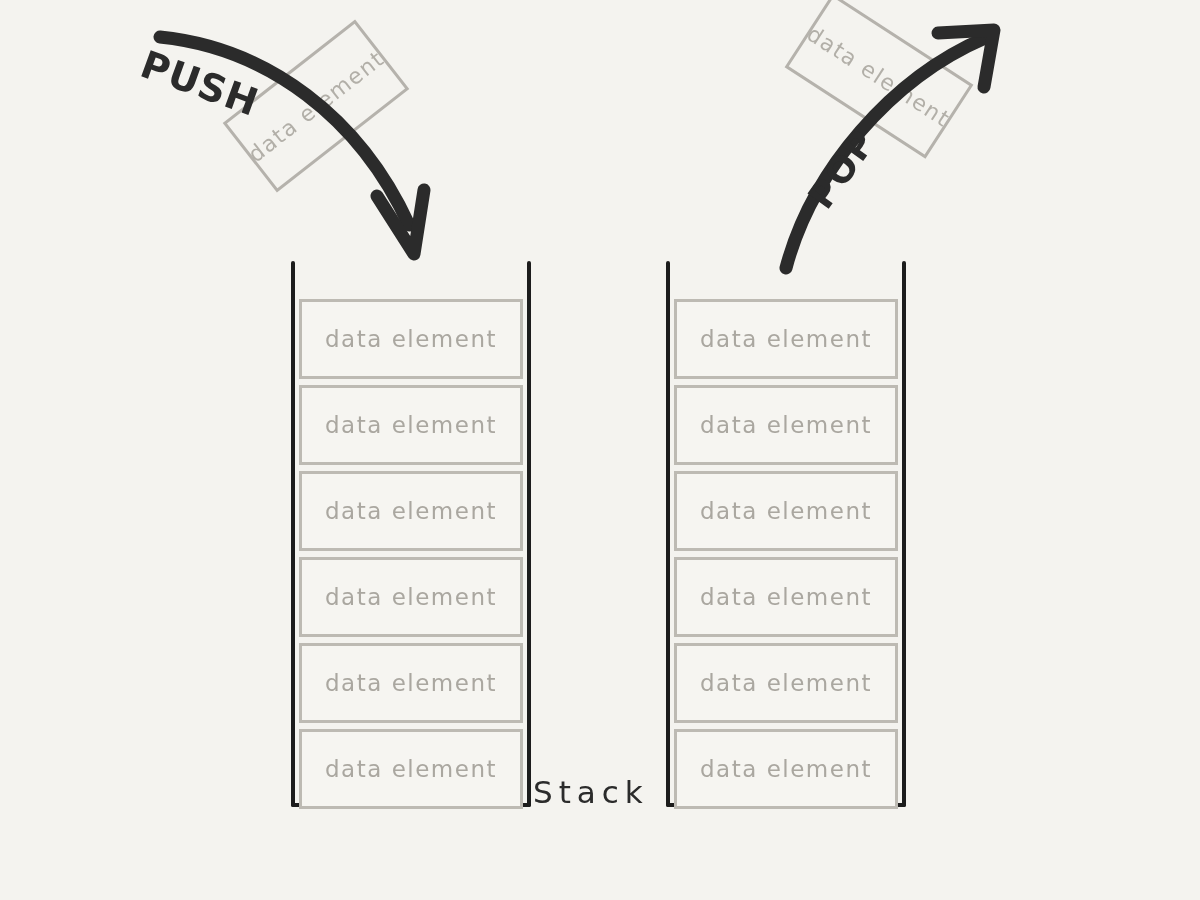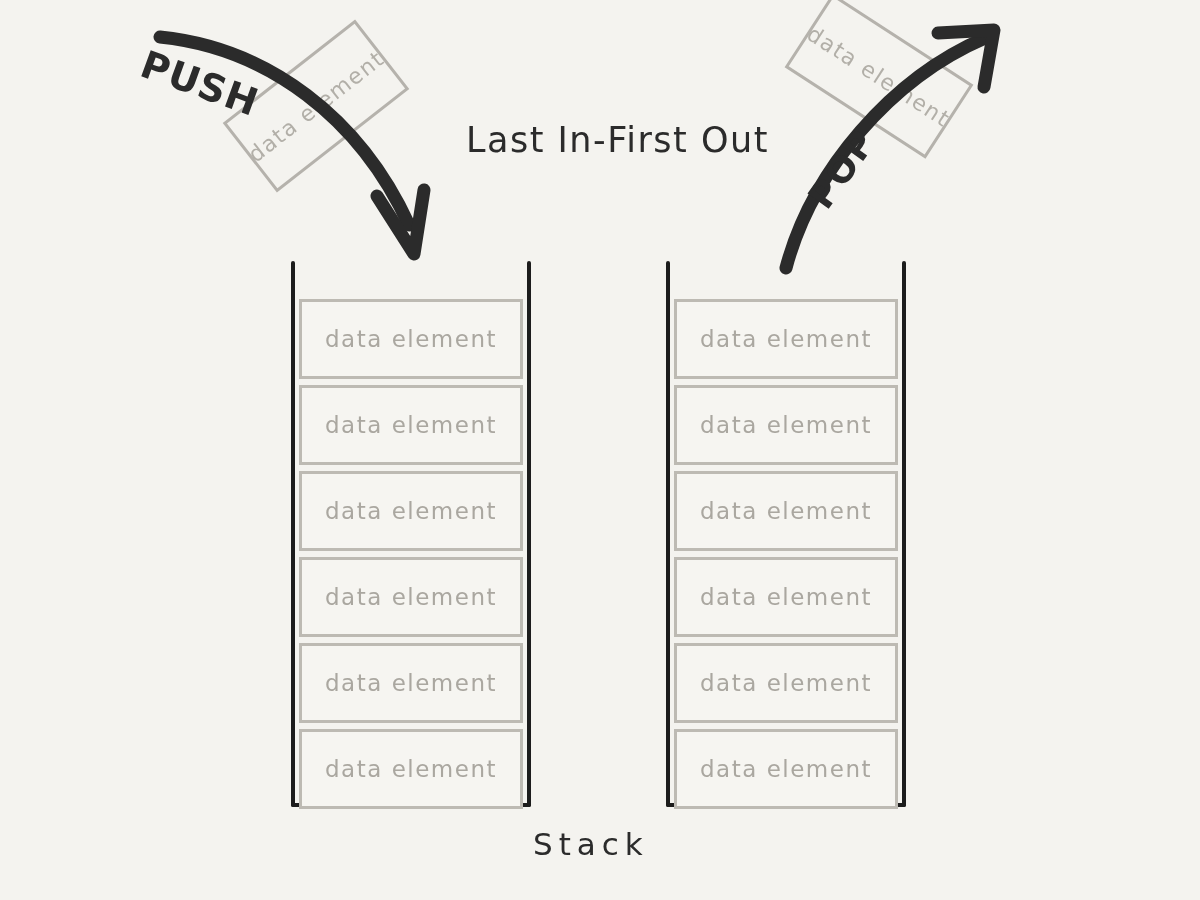--- a/index.html
+++ b/index.html
@@ -114,21 +114,21 @@
     position: absolute;
     left: 466px;
     top: 120px;
     font-size: 35px;
     font-weight: 400;
     letter-spacing: 1.5px;
   }
   #stack-label {
     position: absolute;
     left: 533px;
-    top: 826px;
+    top: 774px;
     font-size: 31px;
     font-weight: 400;
     letter-spacing: 6px;
   }
 
   svg.arrows {
     position: absolute;
     left: 0;
     top: 0;
     width: 1200px;
@@ -159,21 +159,20 @@
     <g>
       <path d="M 786,268 C 812,170 892,78 985,38" fill="none" stroke="#2b2b2b" stroke-width="13" stroke-linecap="round"></path>
       <path d="M 938,33 L 994,30 L 984,87" fill="none" stroke="#2b2b2b" stroke-width="13" stroke-linecap="round" stroke-linejoin="round"></path>
     </g>
   </svg>
 
   <div id="push-label" class="hand">PUSH</div>
 
   <div id="pop-label" class="hand">POP</div>
 
-  <div id="lifo-label" class="hand">Last In-First Out</div>
 
   <div class="stack" style="left:291px; top:261px; width:240px; height:546px;">
     <div class="wall wall-left" style="height:546px;"></div>
     <div class="wall wall-right" style="height:546px;"></div>
     <div class="wall-bottom" style="bottom:0; width:240px;"></div>
     <div class="cells">
       <div class="cell">
         <span class="cell-label">data element</span>
       </div>
       <div class="cell">

